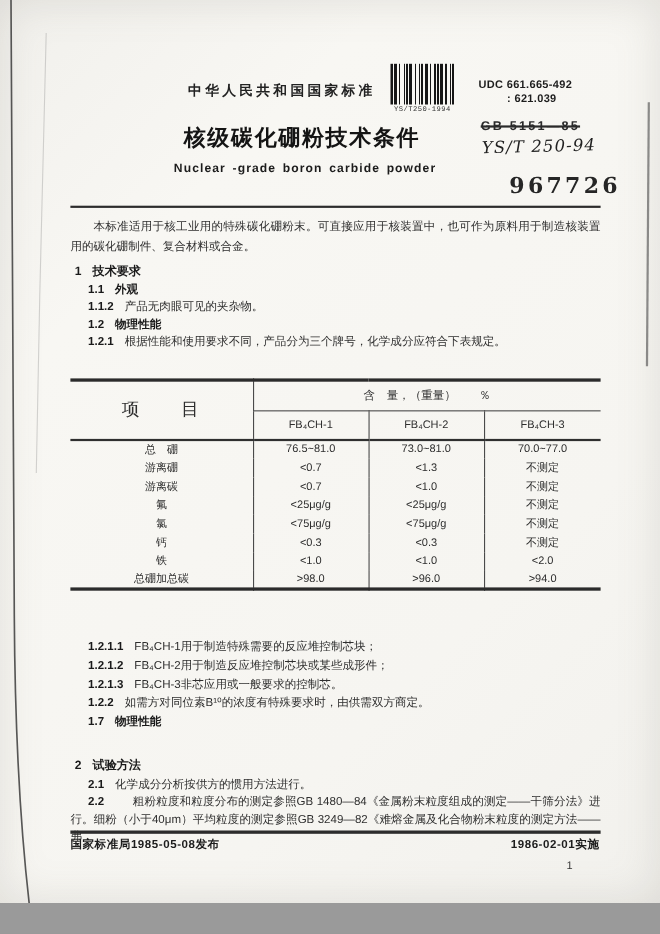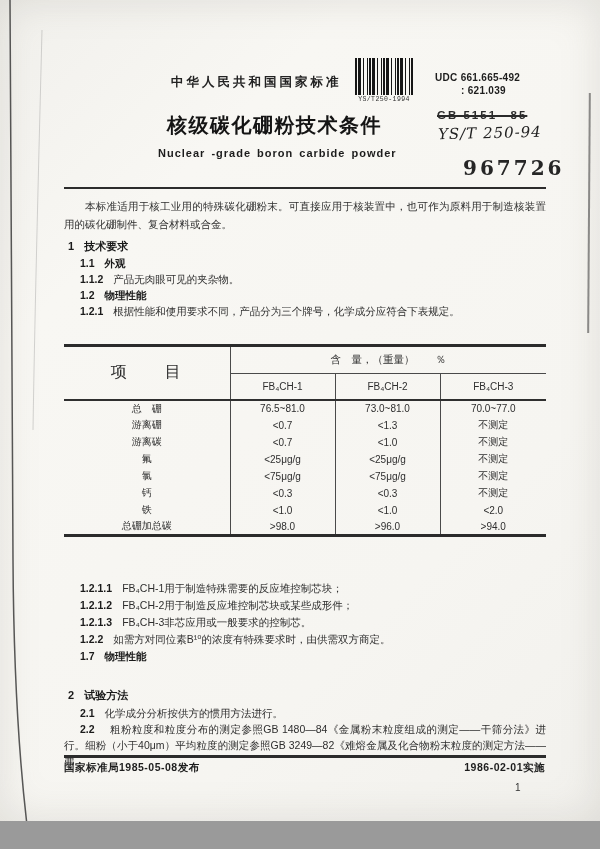--- a/index.html
+++ b/index.html
@@ -45,21 +45,21 @@
   .sec2 { top:688px; }
   .sec .num { margin-right:10px; }
   .list { left:80px; width:466px; }
   .list-a { top:255px; line-height:16px; }
   .list-b { top:580px; line-height:17px; }
   .list-c { top:705px; left:64px; width:482px; line-height:16px; }
   .line .num { font-weight:bold; margin-right:10px; color:#1a1a1a; }
   .line.bold-line .txt { font-weight:bold; color:#1a1a1a; }
   .list-c .line { padding-left:16px; }
   .para22 { text-indent:16px; text-align:justify; }
-  .para22 .num { font-weight:bold; margin-right:15px; color:#1a1a1a; }
+  .para22 .num { font-weight:bold; margin-right:26px; color:#1a1a1a; }
 
   
   .spec { left:64px; top:344px; width:482px; border-collapse:collapse; table-layout:fixed;
     border-top:3px solid #2b2b2b; border-bottom:3px solid #2b2b2b; font-size:10px; color:#2e2e2e; }
   .spec td { text-align:center; vertical-align:middle; }
   .spec .c0 { width:166px; } .spec .c1 { width:105px; } .spec .c2 { width:105px; } .spec .c3 { width:106px; }
   .spec .item-h { border-bottom:2px solid #2f2f2f; font-size:16px; letter-spacing:2px; }
   .spec .content-h { border-left:1px solid #4a4a4a; border-bottom:1px solid #4a4a4a; height:28px; font-size:10.5px; }
   .spec tr.h2 td { height:26px; border-bottom:2px solid #2f2f2f; }
   .spec tbody td { height:17px; }

